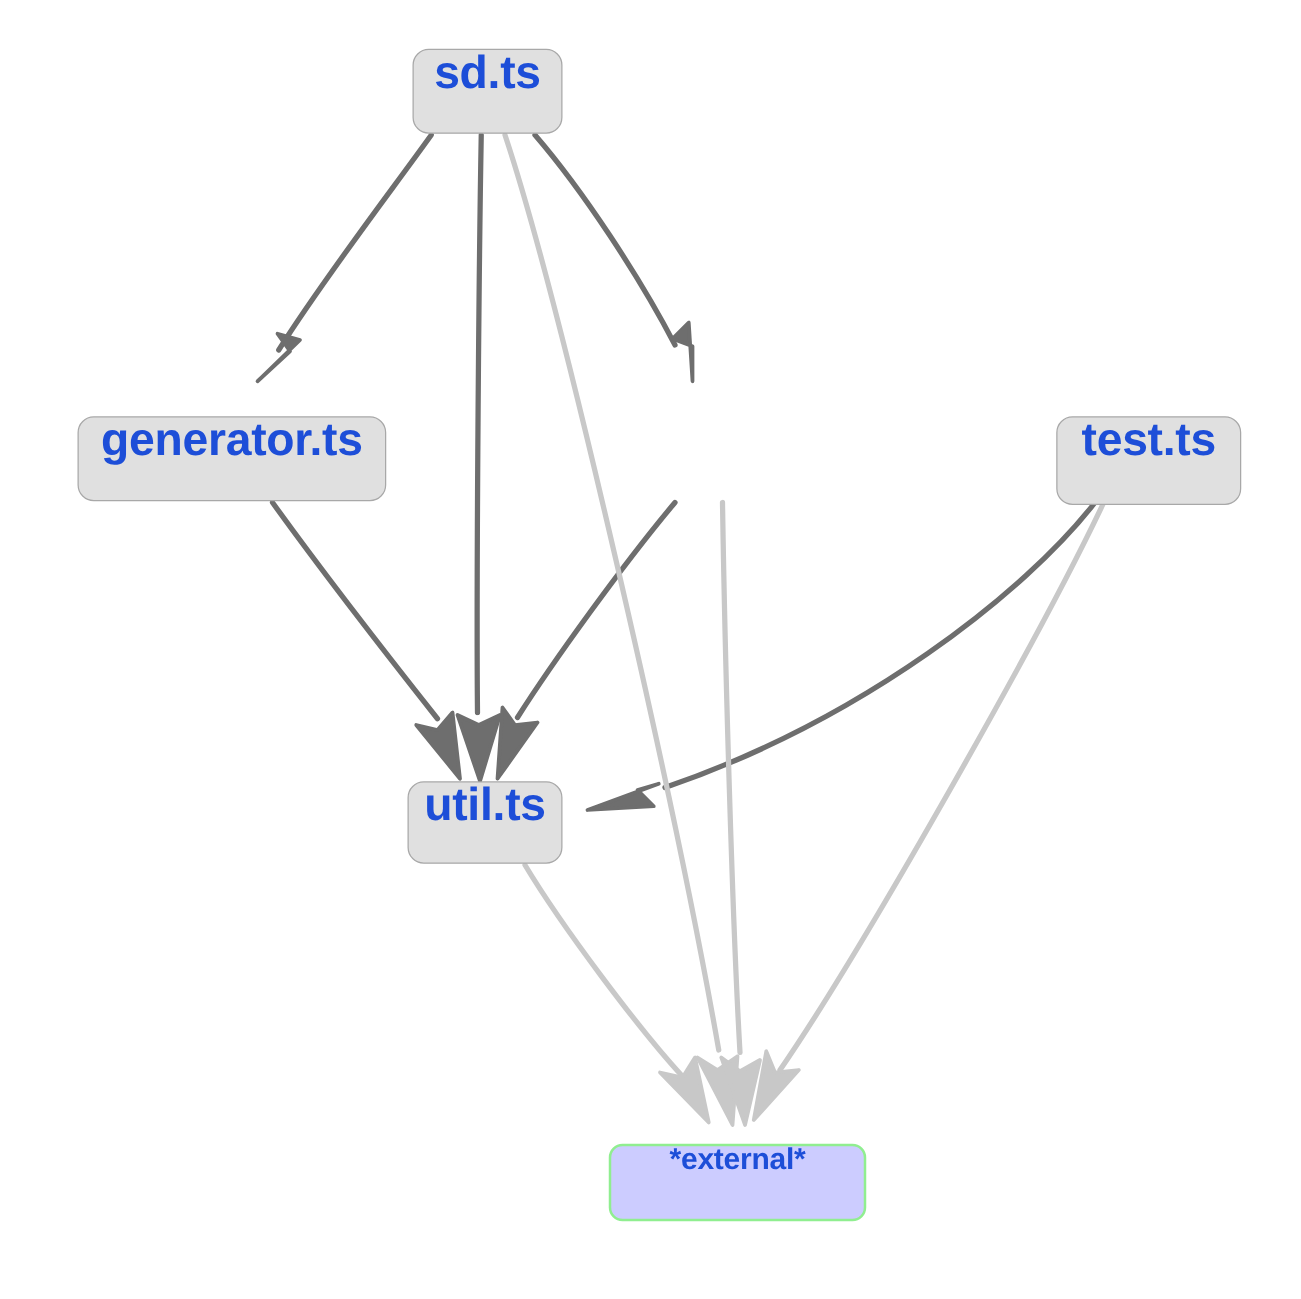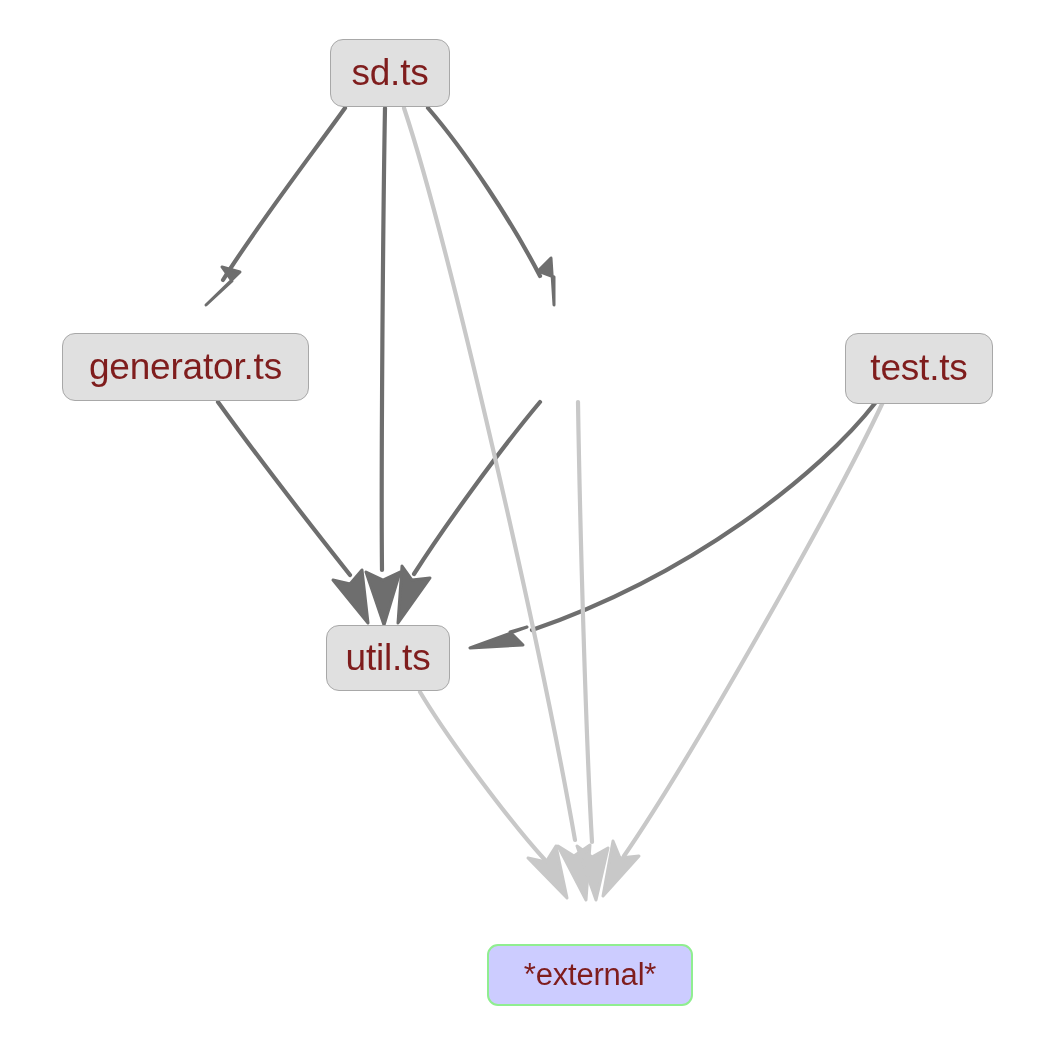--- a/index.html
+++ b/index.html
@@ -22,39 +22,38 @@
     position: absolute;
     left: 0;
     top: 0;
     width: 1041px;
     height: 1039px;
   }
   .node {
     position: absolute;
     box-sizing: border-box;
     display: flex;
-    align-items: center;
     justify-content: center;
     border-radius: 13px;
     border: 1.6px solid #a8a8a8;
     background: #e0e0e0;
-    color: #7f1d1d;
+    color: #1d4ed8;
     font-size: 37px;
     line-height: 1;
     letter-spacing: -0.2px;
     white-space: nowrap;
     z-index: 5;
     cursor: pointer;
+    font-weight: bold;
   }
   .node.external {
     background: #ccccff;
     border: 2px solid #90ee90;
     border-radius: 11px;
-    font-size: 31px;
-    margin-top: 29px;
+    font-size: 24px;
   }
   .node-label {
     pointer-events: none;
     transform: translateY(-1px);
   }
 </style>
 </head>
 <body>
 
 <div id="graph-canvas">

